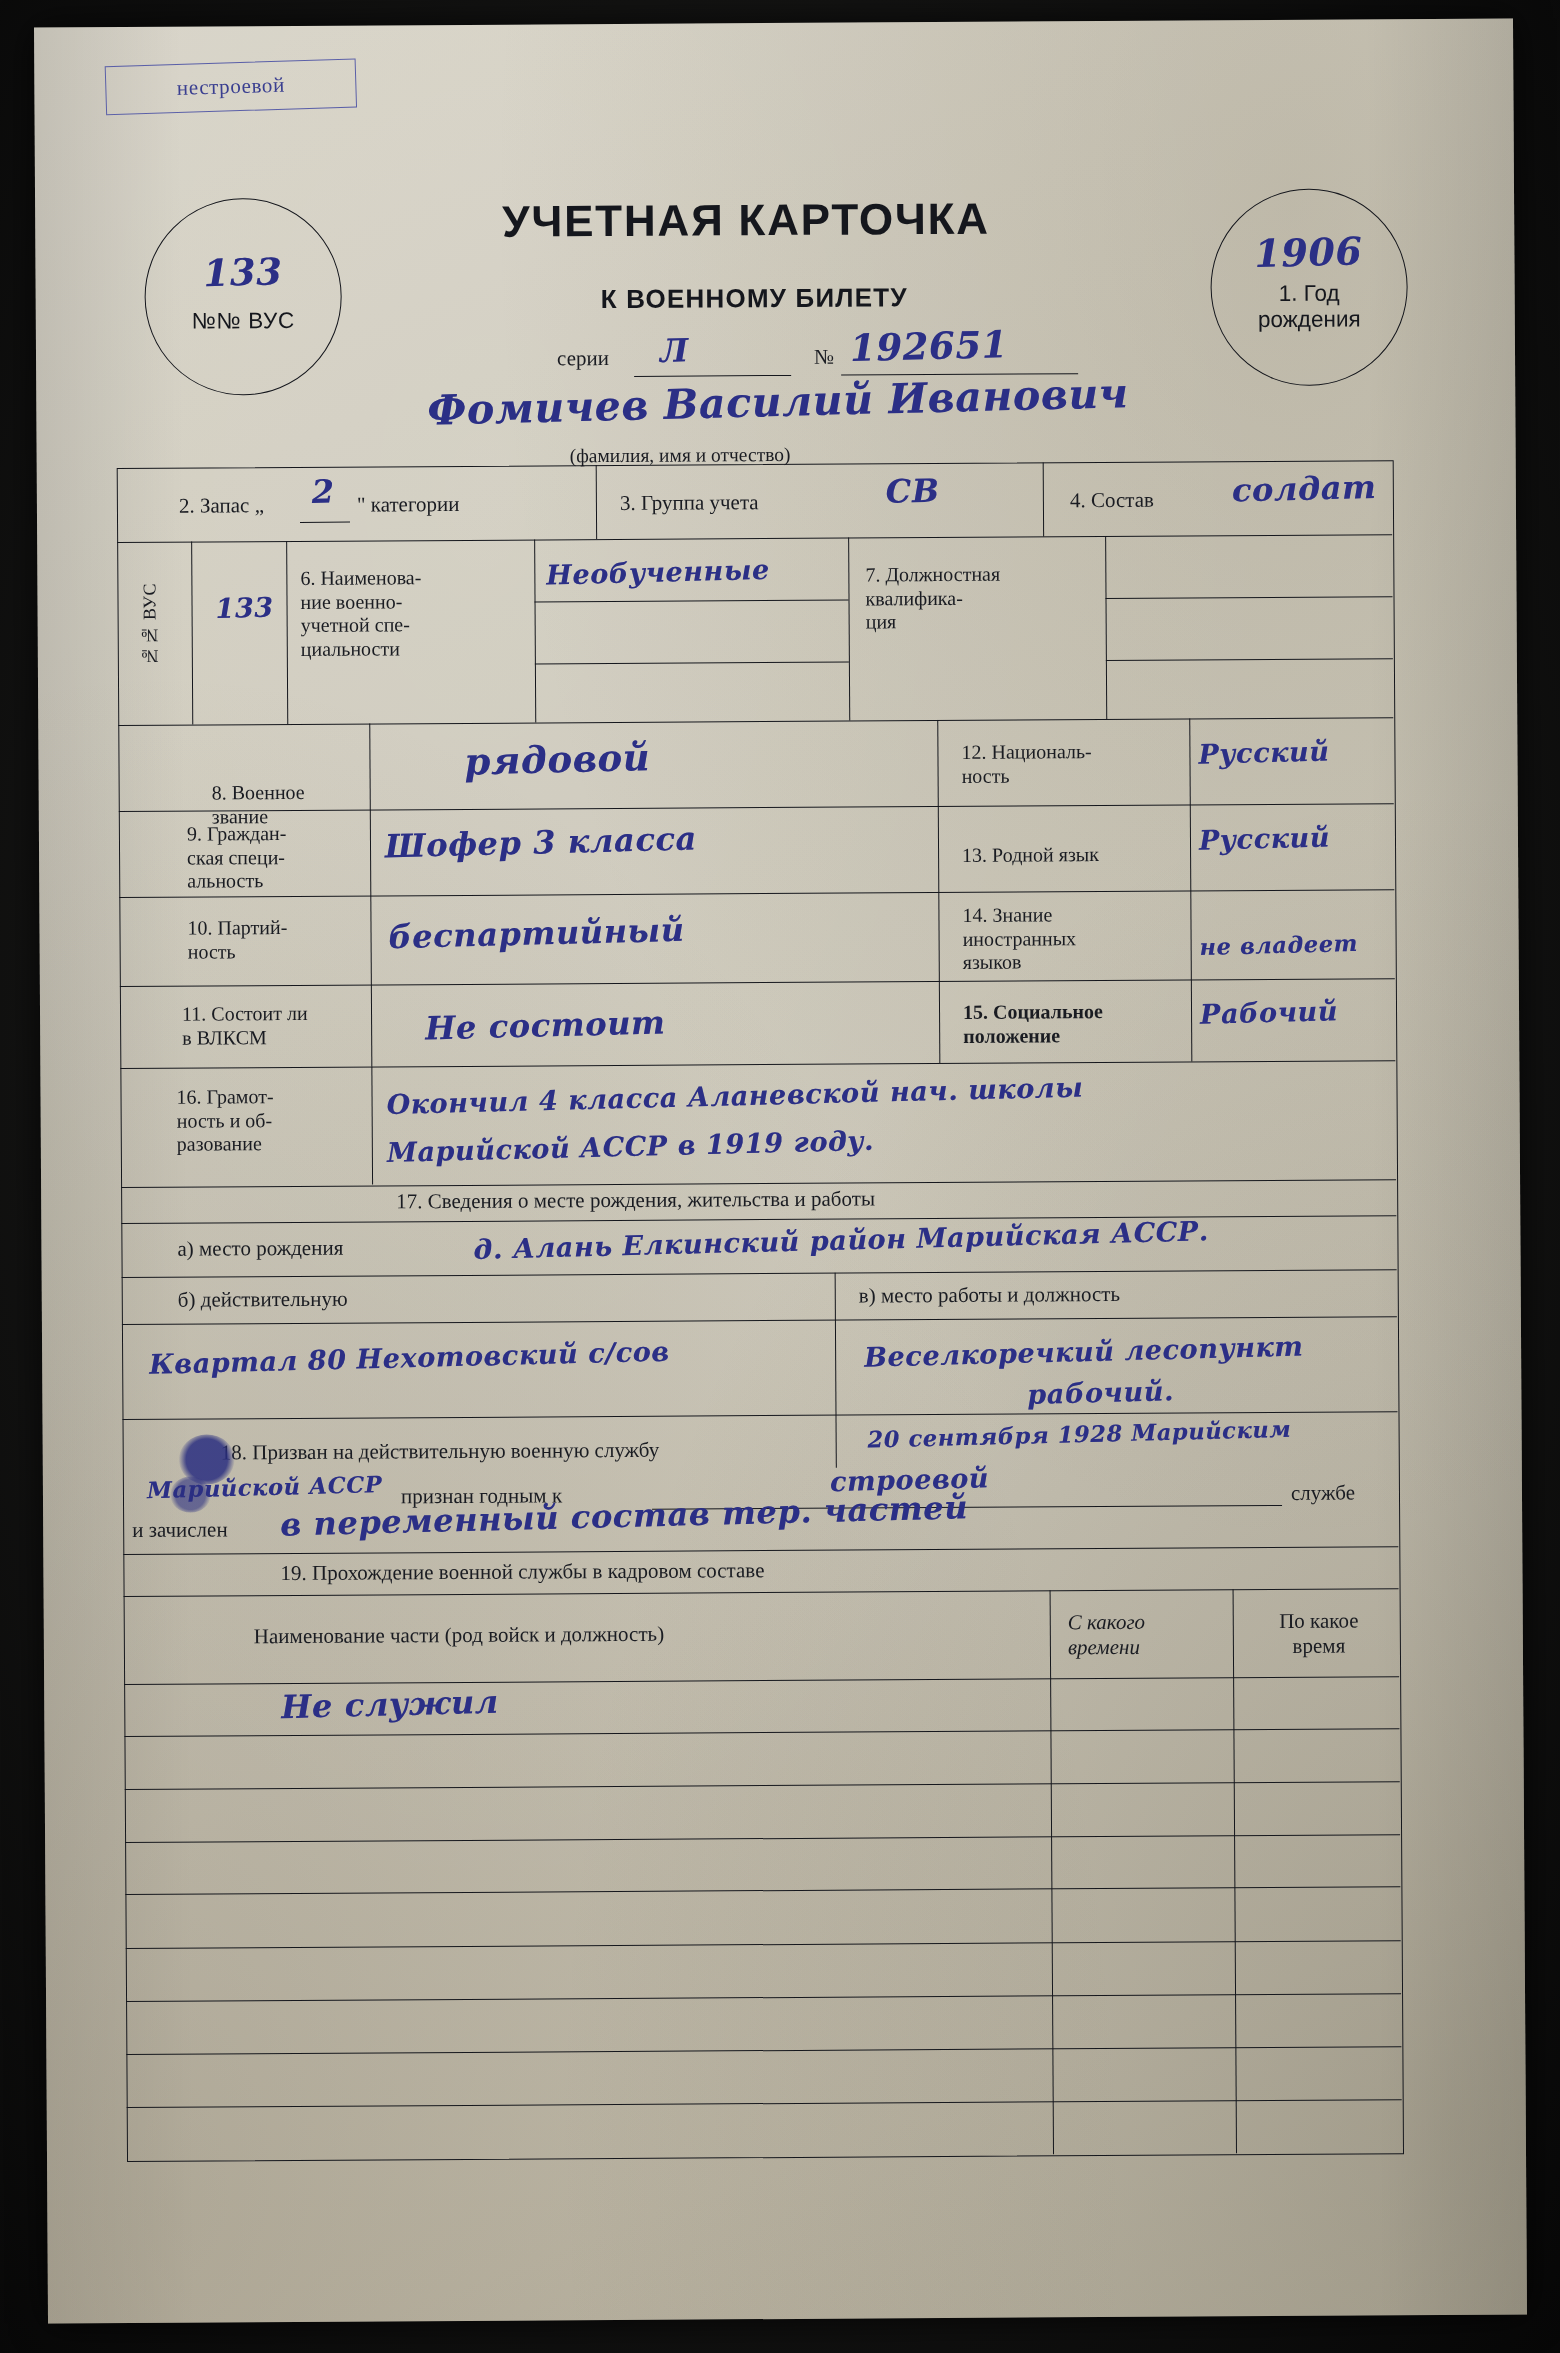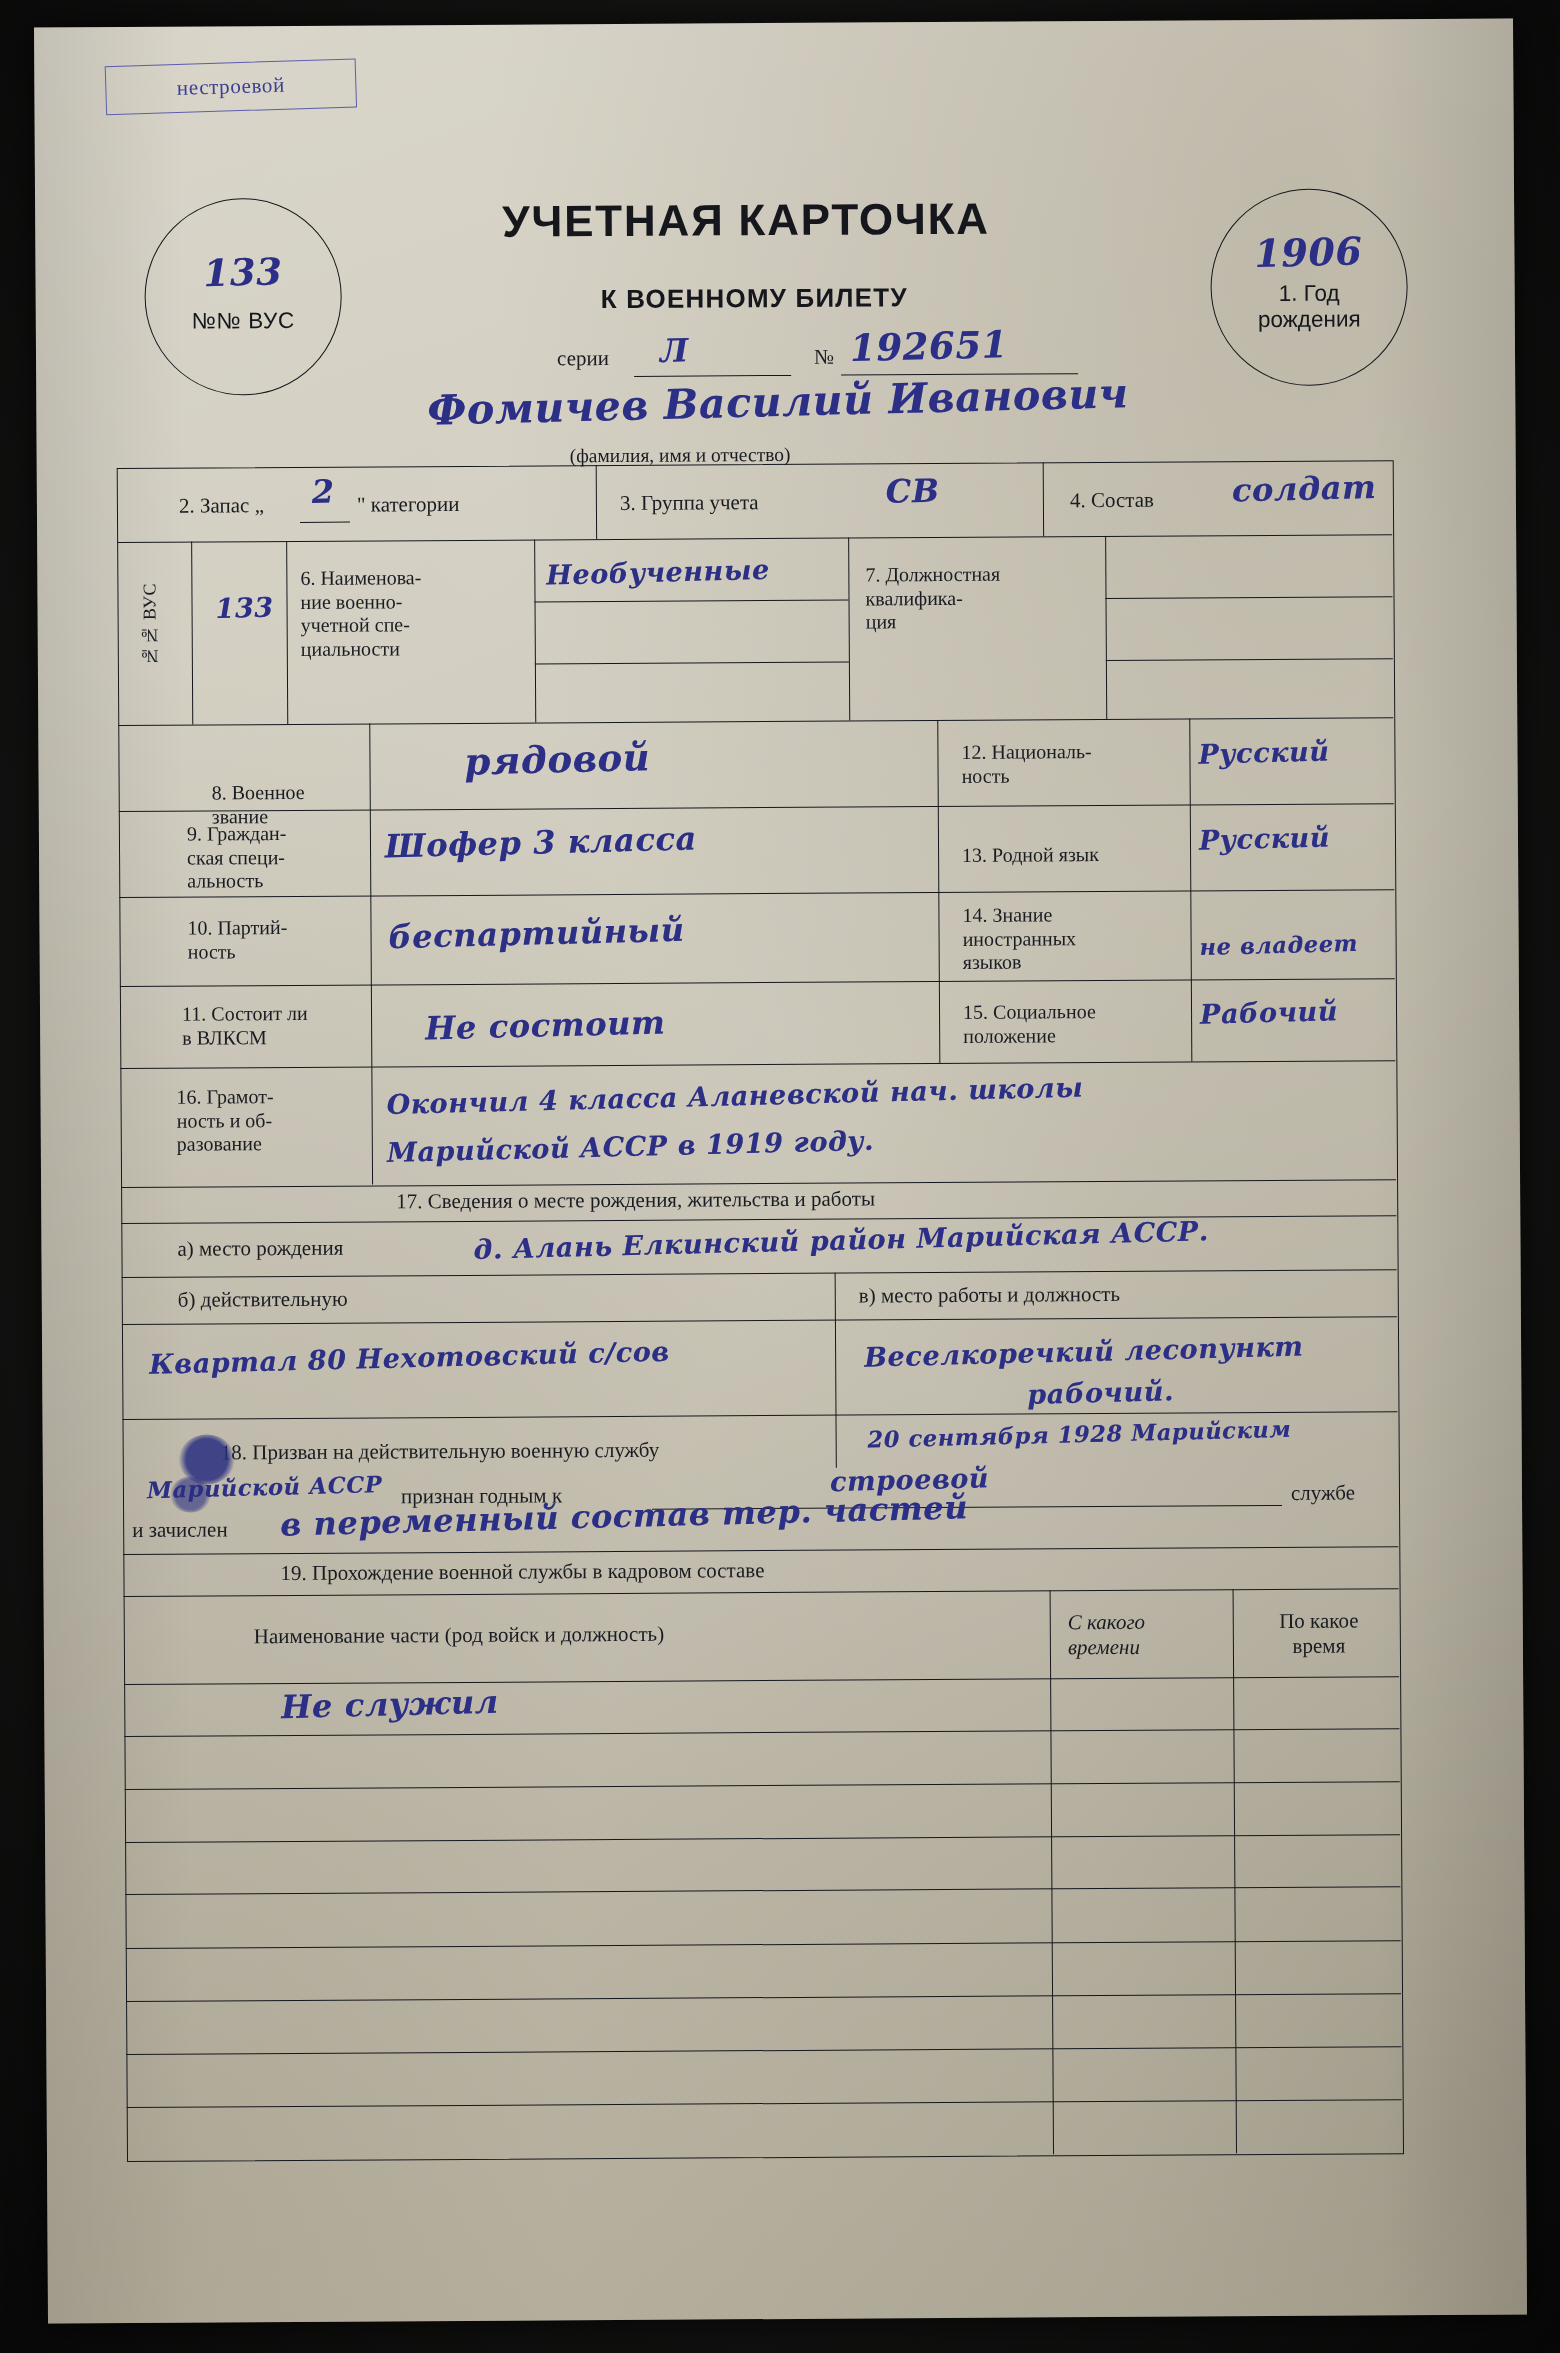--- a/index.html
+++ b/index.html
@@ -226,21 +226,21 @@
 ность</div>
   <div class="hand lg" style="left:349px; top:893px;">беспартийный</div>
   <div class="lbl" style="left:923px; top:882px; white-space:pre-line;">14. Знание
 иностранных
 языков</div>
   <div class="hand sm" style="left:1160px; top:914px;">не владеет</div>
 
   <div class="lbl" style="left:142px; top:976px; white-space:pre-line;">11. Состоит ли
 в ВЛКСМ</div>
   <div class="hand lg" style="left:385px; top:985px;">Не состоит</div>
-  <div class="lbl" style="left:923px; top:979px; white-space:pre-line;">15. Социальное
+  <div class="lbl" style="left:923px; top:979px; white-space:pre-line;font-weight:bold;">15. Социальное
 положение</div>
   <div class="hand md" style="left:1160px; top:979px;">Рабочий</div>
 
   <div class="hline" style="left:80px; top:1160px; width:1275px;"></div>
   <div class="vline" style="left:331px; top:1041px; height:118px;"></div>
   <div class="lbl" style="left:136px; top:1059px; white-space:pre-line;">16. Грамот-
 ность и об-
 разование</div>
   <div class="hand md" style="left:346px; top:1059px;">Окончил 4 класса Аланевской нач. школы</div>
   <div class="hand md" style="left:346px; top:1109px;">Марийской АССР в 1919 году.</div>

